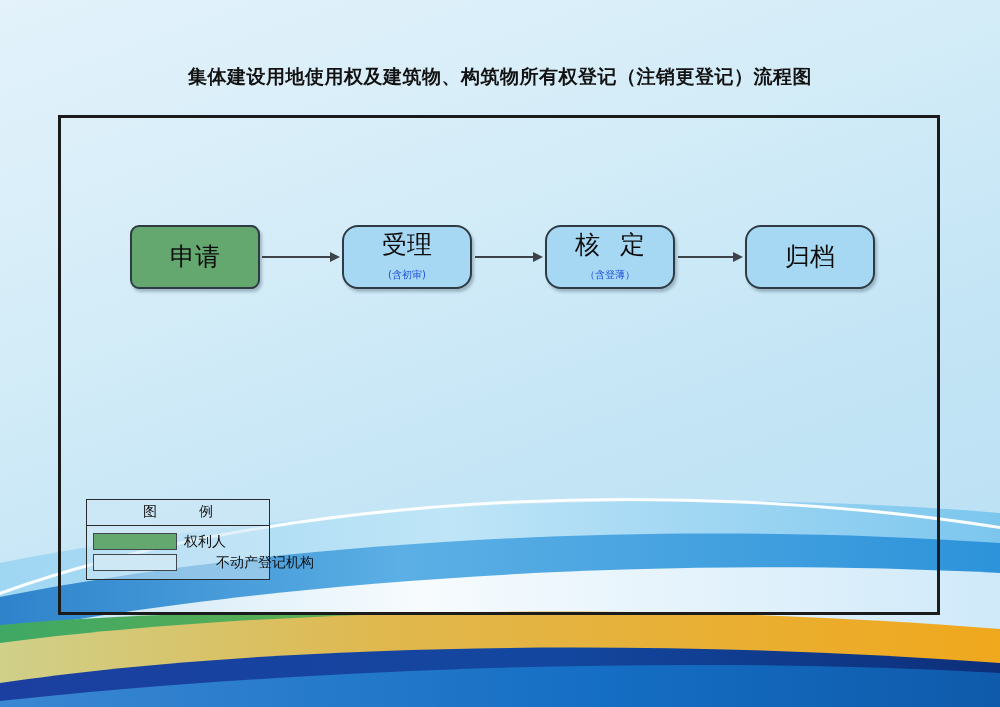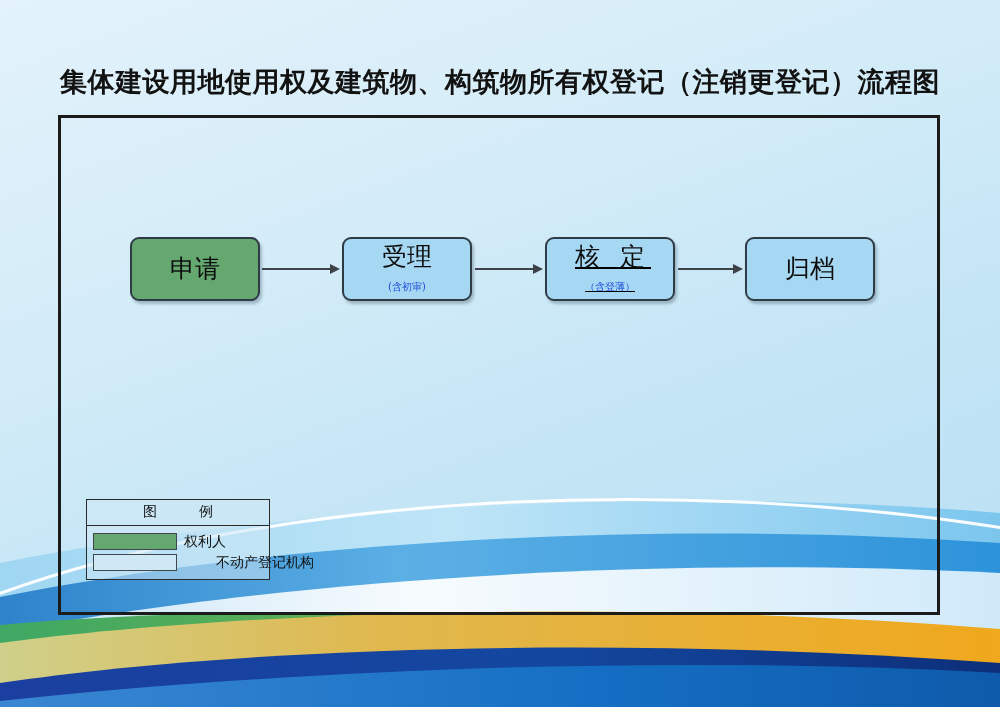--- a/index.html
+++ b/index.html
@@ -33,21 +33,21 @@
 
   
   .title {
     position: absolute;
     top: 64px;
     left: 0;
     width: 1000px;
     text-align: center;
     font-family: "DejaVu Serif", "Liberation Serif", serif;
     font-weight: bold;
-    font-size: 27px;
+    font-size: 19px;
     letter-spacing: 0.5px;
     color: #121212;
     white-space: nowrap;
   }
 
   
   .frame {
     position: absolute;
     left: 58px;
     top: 115px;
@@ -55,41 +55,41 @@
     height: 500px;
     border: 3px solid #1b1b1b;
     background: transparent;
     box-sizing: border-box;
   }
 
   
   .flow-row {
     position: absolute;
     left: 130px;
-    top: 237px;
+    top: 225px;
     width: 740px;
     height: 66px;
   }
 
   .node {
     position: absolute;
     top: 0;
     width: 130px;
     height: 64px;
     border: 2px solid #2f3b44;
     border-radius: 9px;
     box-sizing: border-box;
     display: flex;
     flex-direction: column;
     align-items: center;
     justify-content: center;
     box-shadow: 2px 3px 3px rgba(40, 60, 75, 0.30);
   }
   .node.green { background: #64a870; }
-  .node.blue  { background: #a7d8f3; }
+  .node.blue  { background: #a7d8f3; border-radius: 16px; }
 
   .node .main-label {
     font-family: "DejaVu Sans", "Liberation Sans", sans-serif;
     font-size: 25px;
     line-height: 1.05;
     color: #0d0d0d;
     white-space: nowrap;
   }
   .node .main-label.spaced { letter-spacing: 6px; text-indent: 6px; }
   .node .sub-label {
@@ -97,21 +97,21 @@
     font-size: 10px;
     line-height: 1.1;
     margin-top: 10px;
     color: #1d4ed8;
     white-space: nowrap;
   }
   .node.has-sub .main-label { margin-top: -2px; }
 
   #node-0 { left: 0px; }
   #node-1 { left: 212px; }
-  #node-2 { left: 415px; text-decoration: underline; }
+  #node-2 { left: 415px; }
   #node-3 { left: 615px; text-align: center; }
 
   
   .arrow {
     position: absolute;
     top: 30px;
     height: 4px;
   }
   #arrow-0 { left: 132px; width: 78px; }
   #arrow-1 { left: 345px; width: 68px; }

